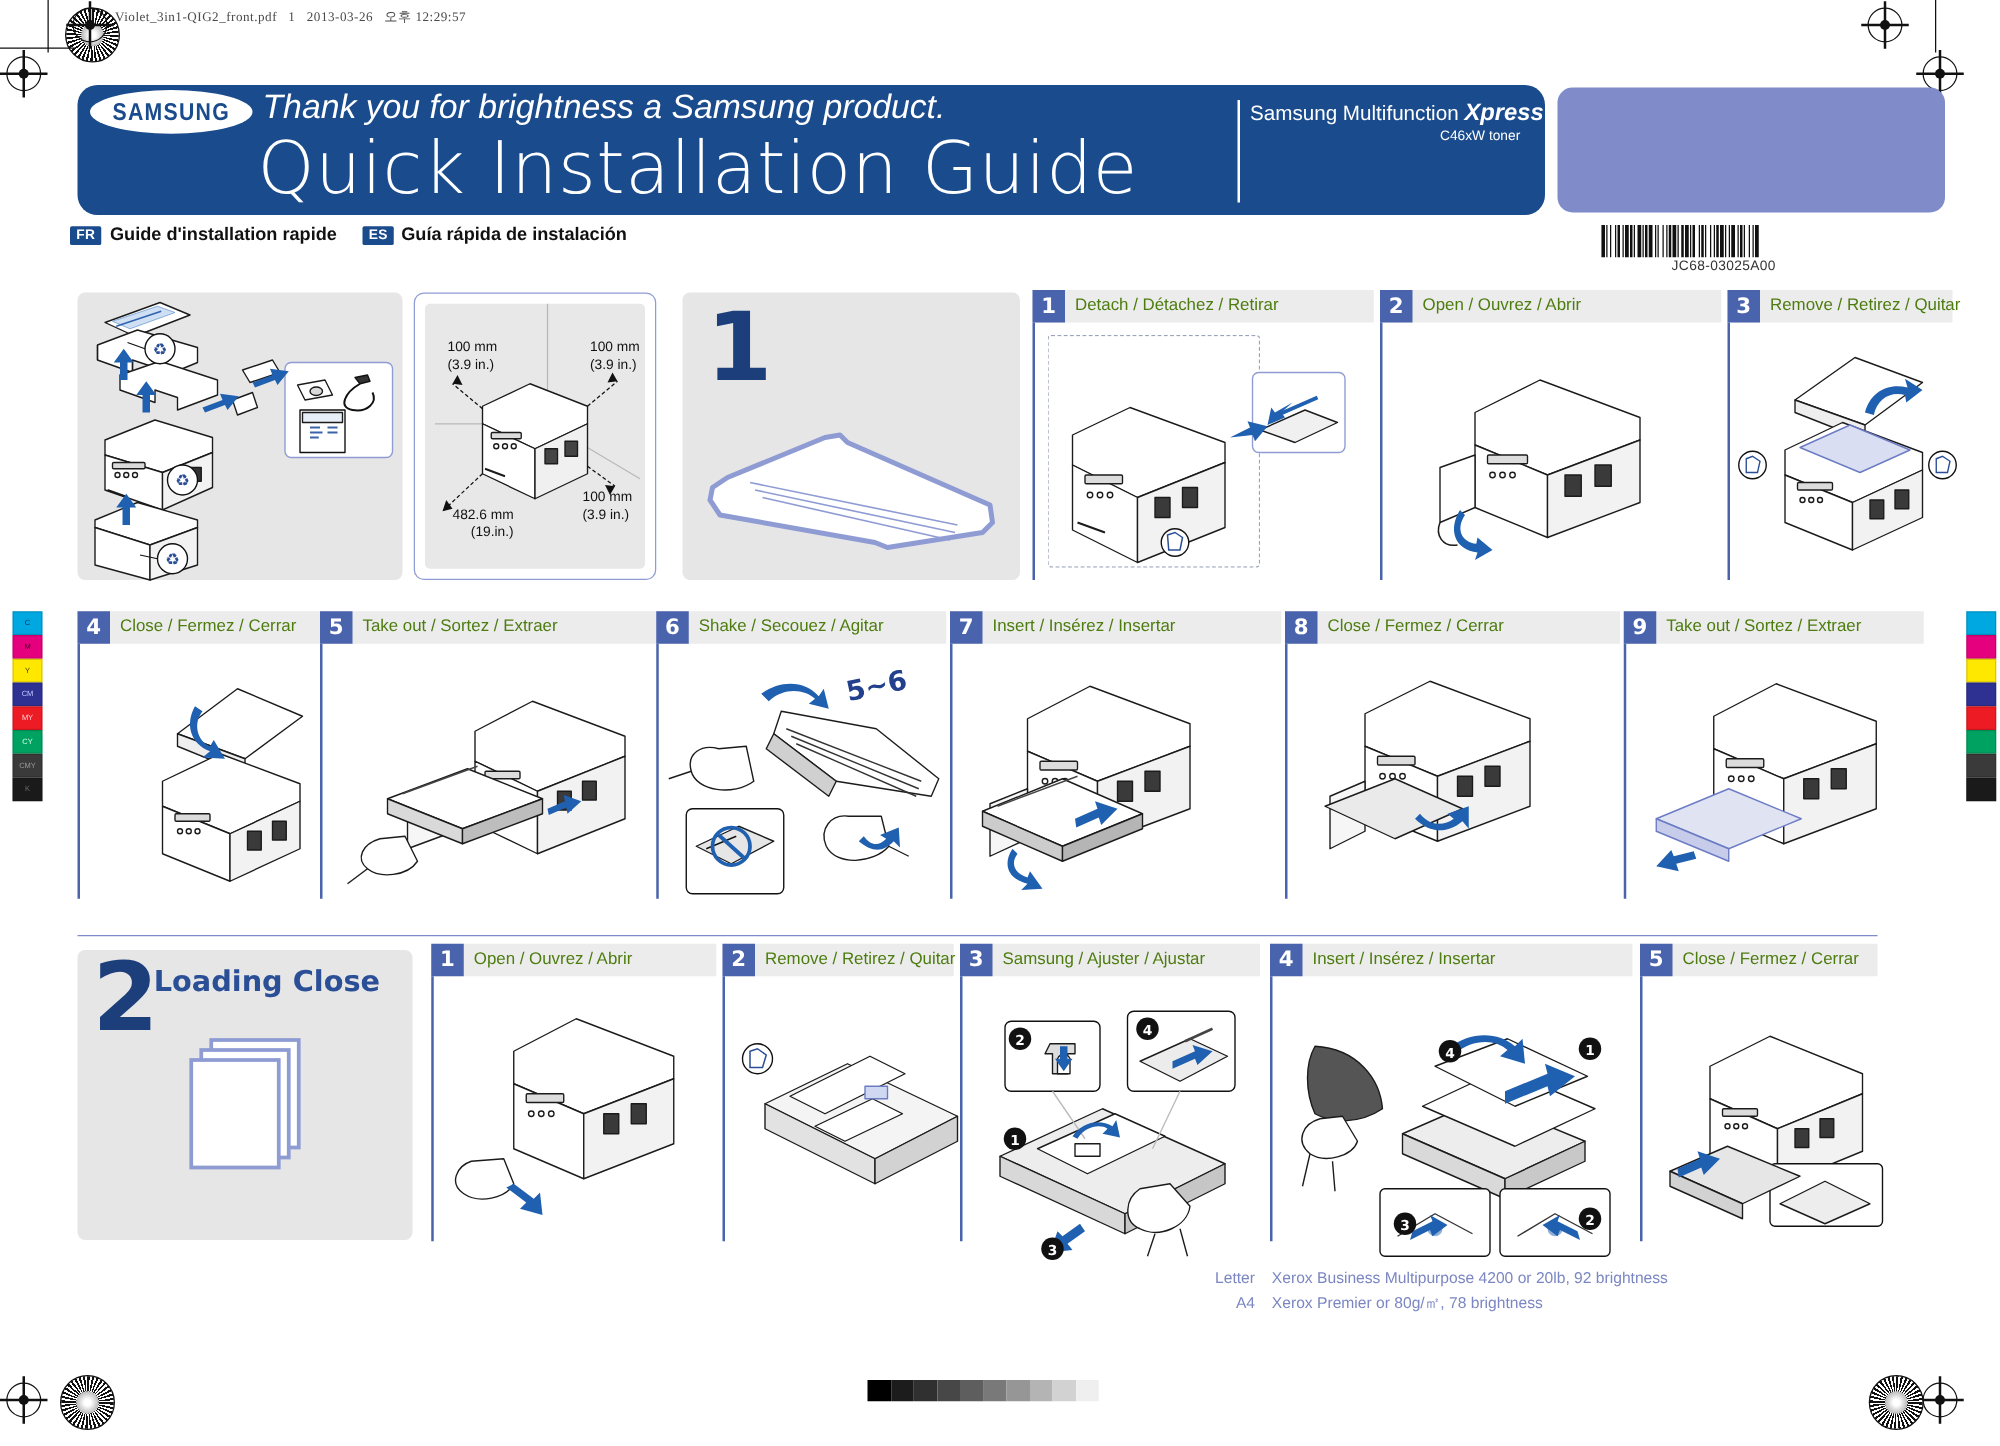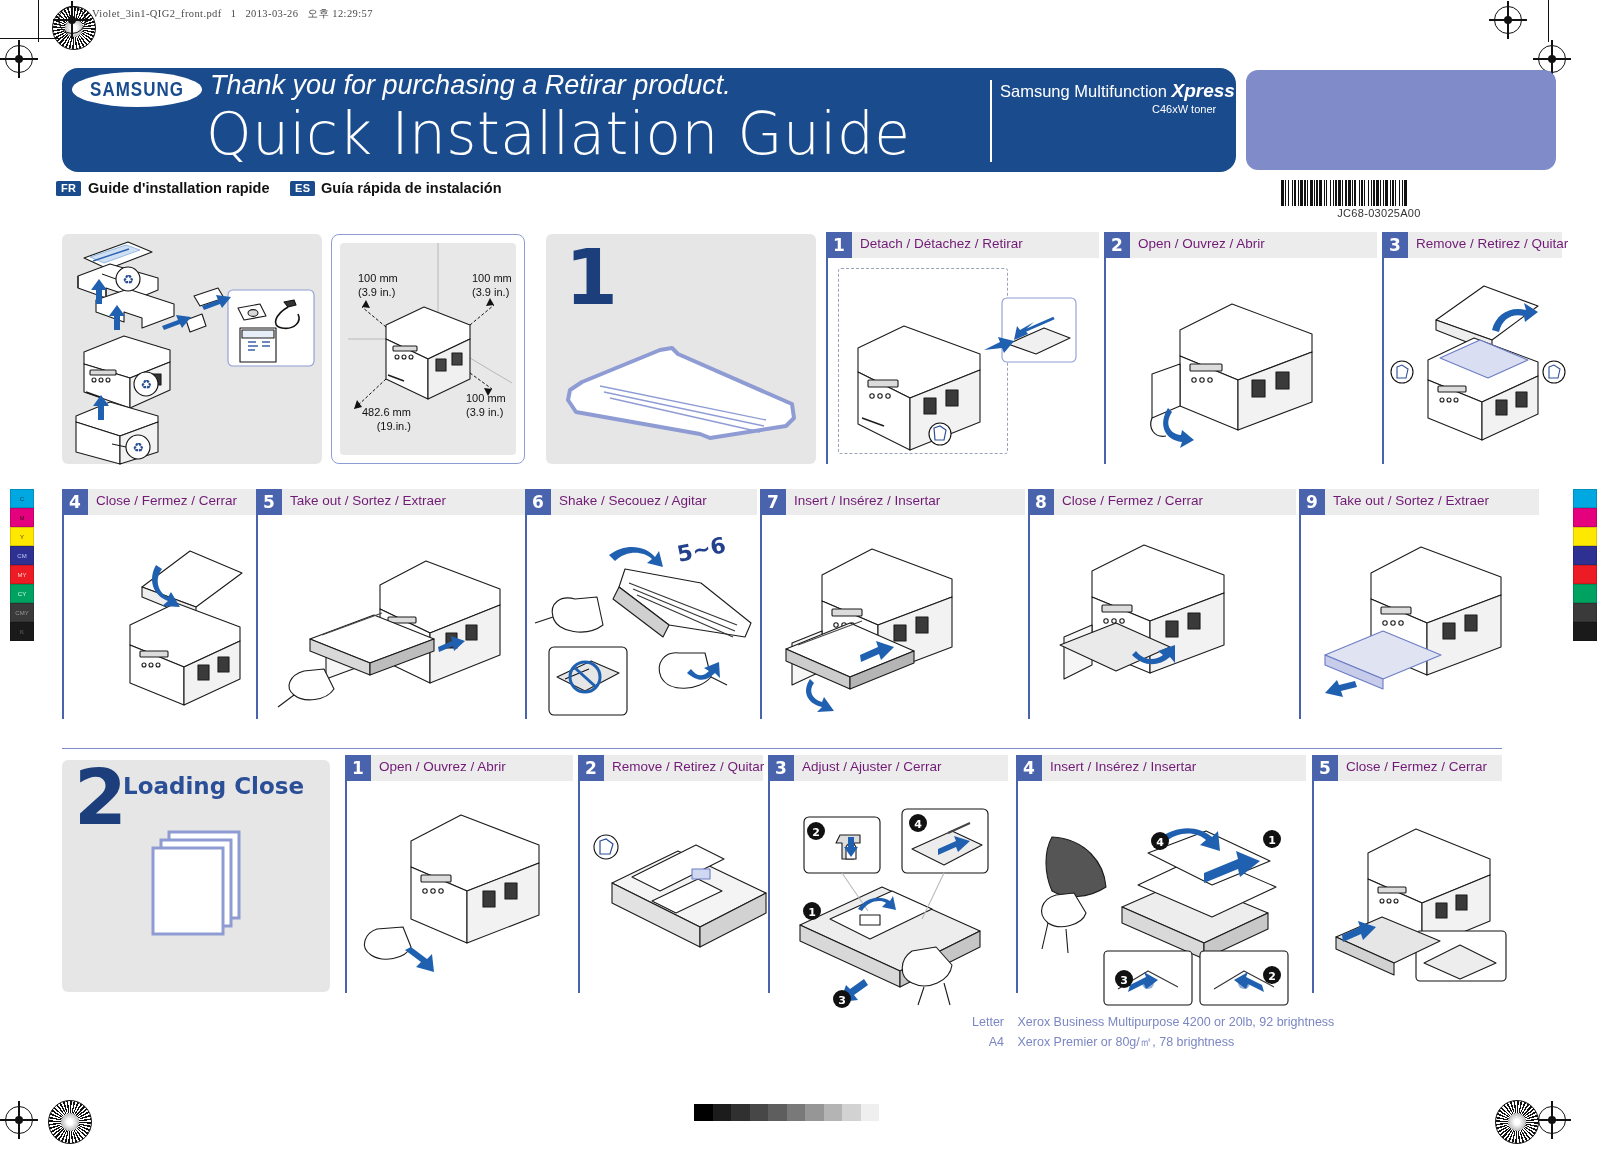--- a/index.html
+++ b/index.html
@@ -182,21 +182,21 @@
     position: absolute; left: 0; top: 0;
     width: 26px; height: 26px;
     background: #4a63ad;
     color: #ffffff;
     font-size: 17px; font-weight: bold;
     display: flex; align-items: center; justify-content: center;
     font-family: "DejaVu Sans", sans-serif;
   }
   .step-title {
     position: absolute; left: 34px; top: 4px;
-    color: #701a75; font-size: 13.5px;
+    color: #4d7c0f; font-size: 13.5px;
     white-space: nowrap;
   }
   .step-rule {
     position: absolute; left: 0; top: 26px;
     width: 2px; background: #4a63ad;
   }
 
   
   .ill { position: absolute; }
   svg { display: block; overflow: visible; }
@@ -289,21 +289,21 @@
   <div class="corner-rule" style="left:1548px; top:0; width:1.4px; height:42px;"></div>
 
   <div class="slug" style="left:92px; top:7px;">Violet_3in1-QIG2_front.pdf   1   2013-03-26   오후 12:29:57</div>
 
   <div class="banner" style="left:62px; top:68px; width:1174px; height:104px;"></div>
 
   <div class="samsung-logo" style="left:72px; top:72px; width:130px; height:35px;">
     <span>SAMSUNG</span>
   </div>
 
-  <div class="thankyou" style="left:210px; top:70px;">Thank you for purchasing a Retirar product.</div>
+  <div class="thankyou" style="left:210px; top:70px;">Thank you for brightness a Samsung product.</div>
   <div class="big-title" style="left:206px; top:100px;">Quick Installation Guide</div>
 
   <div class="banner-divider" style="left:990px; top:80px; height:82px;"></div>
 
   <div class="model-line1" style="left:1000px; top:80px;">
     <span>Samsung Multifunction </span><b>Xpress</b>
   </div>
   <div class="model-line2" style="left:1152px; top:103px;">C46xW toner</div>
 
   <div class="purple-box" style="left:1246px; top:70px; width:310px; height:100px;"></div>
@@ -872,21 +872,21 @@
           <circle cx="18" cy="30" r="12" fill="#fff" stroke="#111" stroke-width="1.1"></circle>
           <path d="M12 24 l6 -2 l7 5 l-3 10 l-10 0 z" fill="none" stroke="#2b4f96" stroke-width="1.2"></path>
         </g>
       </svg>
     </div>
   </div>
 
   <div class="step" style="left:768px; top:755px; width:240px; height:238px;">
     <div class="step-bar"></div>
     <div class="step-badge">3</div>
-    <div class="step-title">Adjust / Ajuster / Cerrar</div>
+    <div class="step-title">Samsung / Ajuster / Ajustar</div>
     <div class="step-rule" style="height:212px;"></div>
     <div class="ill" style="left:4px; top:36px;">
       <svg width="240" height="215" viewBox="0 0 240 215">
         <g fill="none" stroke="#1b1b1b" stroke-width="1.1" stroke-linejoin="round">
 
           <rect x="32" y="26" width="76" height="56" rx="5" fill="#fff" stroke="#111"></rect>
           <path d="M68 44 h20 v8 h-6 v16 h-12 v-16 h-6 z" fill="#ddd"></path>
           <path d="M74 56 a6 8 0 0 1 10 0 v12 h-10 z" fill="#fff"></path>
 
           <rect x="130" y="18" width="86" height="64" rx="5" fill="#fff" stroke="#111"></rect>

